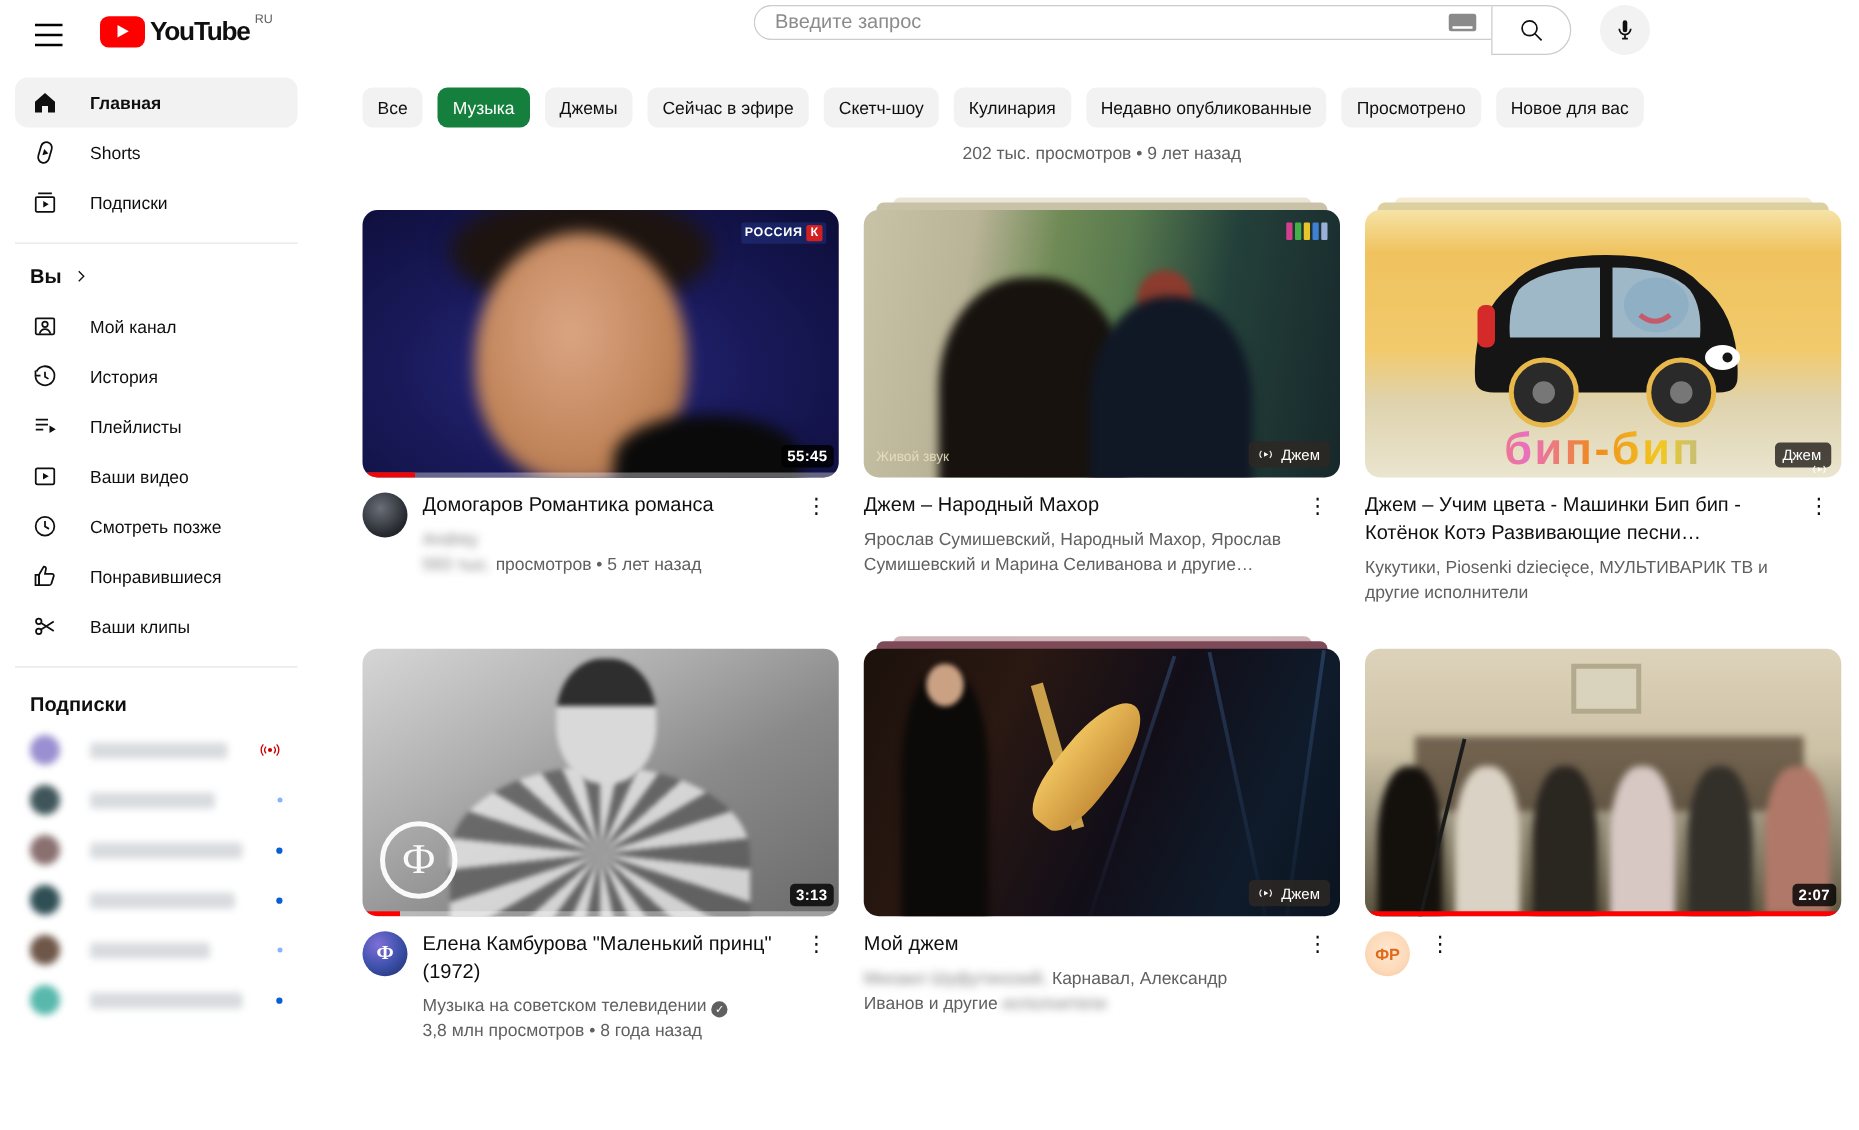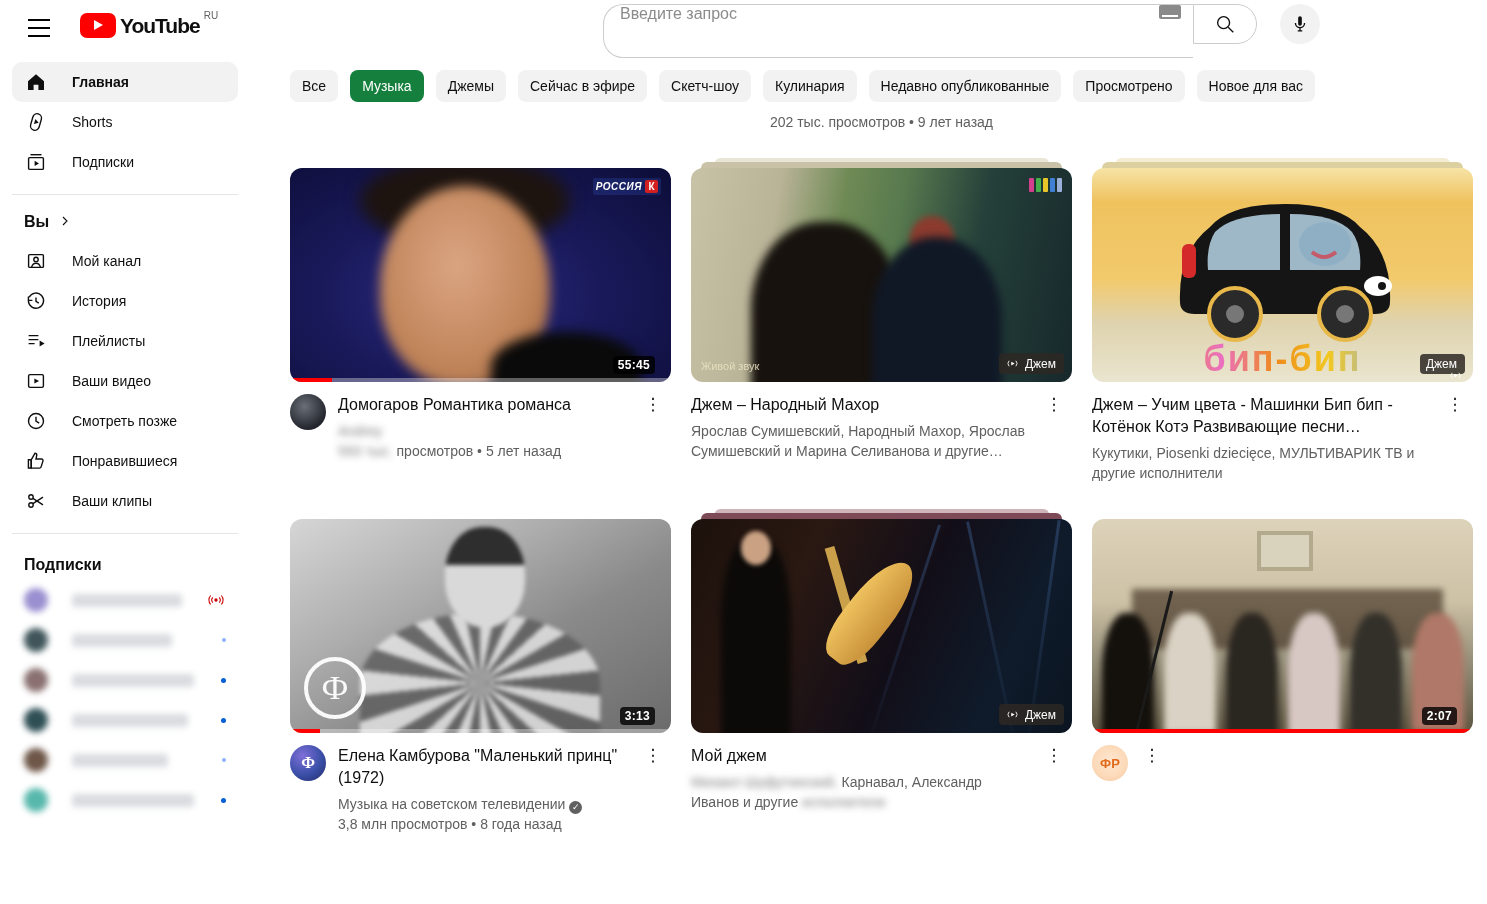--- a/index.html
+++ b/index.html
@@ -10,21 +10,21 @@
   .header { position:absolute; top:0; left:0; width:100%; height:56px; background:#fff; z-index:10; }
   .burger { position:absolute; left:24px; top:16px; width:30px; height:24px; display:flex; flex-direction:column; justify-content:space-between; padding:3px 4px; cursor:pointer; }
   .burger i { display:block; height:1.6px; background:#030303; }
   .logo { position:absolute; left:80px; top:13px; display:flex; align-items:flex-start; gap:4px; cursor:pointer; }
   .logo-badge { width:36px; height:25px; background:#ff0000; border-radius:7px; position:relative; }
   .logo-badge:after { content:""; position:absolute; left:14px; top:7px; border-left:9px solid #fff; border-top:5.5px solid transparent; border-bottom:5.5px solid transparent; }
   .logo-word { font-size:21px; font-weight:bold; letter-spacing:-1px; line-height:25px; }
   .logo-region { font-size:10px; color:#606060; margin-top:-3px; }
 
   .search-wrap { position:absolute; left:603px; top:4px; height:40px; display:flex; }
-  .search-box { display:flex; align-items:flex-start; width:590px; height:54px; border:1px solid #ccc; border-right:none; border-radius:20px 0 0 20px; padding:0 12px 0 16px; }
+  .search-box { display:flex; align-items:center; width:590px; height:28px; border:1px solid #ccc; border-right:none; border-radius:20px 0 0 20px; padding:0 12px 0 16px; }
   .search-input { border:none; outline:none; flex:1; font-size:16px; color:#0f0f0f; background:transparent; }
   .search-input::placeholder { color:#8b8b8b; }
   .kbd-icon { width:22px; height:14px; background:#8a8a8a; border-radius:2px; position:relative; margin-left:8px; cursor:pointer; }
   .kbd-icon:after { content:""; position:absolute; left:3px; right:3px; bottom:2.5px; height:2px; background:#fff; }
   .search-btn { width:64px; height:40px; border:1px solid #ccc; border-radius:0 20px 20px 0; background:#fff; display:flex; align-items:center; justify-content:center; cursor:pointer; }
   .mic-btn { position:absolute; left:1280px; top:4px; width:40px; height:40px; border-radius:50%; background:#f2f2f2; display:flex; align-items:center; justify-content:center; cursor:pointer; }
 
   
   .sidebar { position:absolute; top:56px; left:0; width:250px; padding:6px 12px 0 12px; }
   .side-item { display:flex; align-items:center; gap:24px; height:40px; padding:0 12px; border-radius:10px; font-size:14px; cursor:pointer; }
@@ -50,41 +50,41 @@
   .clipped-meta div { grid-column:2; text-align:center; font-size:14px; color:#606060; }
 
   .grid { width:1203px; display:grid; grid-template-columns:381px 381px 381px; column-gap:20px; row-gap:26px; margin-top:28px; }
 
   .card { position:relative; }
   .stack { height:10px; position:relative; margin:0 0 0 0; }
   .stack i { position:absolute; left:50%; transform:translateX(-50%); border-radius:6px 6px 0 0; display:block; }
   .stack .s1 { width:88%; height:9px; top:0; opacity:.65; }
   .stack .s2 { width:95%; height:9px; top:4px; }
   .thumb { position:relative; width:381px; height:214px; border-radius:12px; overflow:hidden; cursor:pointer; }
-  .dur { position:absolute; right:16px; bottom:8px; background:rgba(0,0,0,.8); color:#fff; font-size:12px; font-weight:bold; padding:2px 5px; border-radius:4px; letter-spacing:.3px; }
+  .dur { position:absolute; right:4px; bottom:8px; background:rgba(0,0,0,.8); color:#fff; font-size:12px; font-weight:bold; padding:2px 5px; border-radius:4px; letter-spacing:.3px; }
   .progress { position:absolute; left:0; bottom:0; height:4px; background:#ff0000; }
   .progress-track { position:absolute; left:0; right:0; bottom:0; height:4px; background:rgba(255,255,255,.35); }
   .mix-badge { position:absolute; right:8px; bottom:8px; background:rgba(45,40,35,.85); color:#fff; font-size:12px; font-weight:500; padding:3px 8px 3px 6px; border-radius:4px; display:flex; align-items:center; gap:5px;justify-content:space-between; }
 
   .details { display:flex; gap:12px; margin-top:12px; padding-right:6px; }
   .avatar { width:36px; height:36px; border-radius:50%; flex:none; cursor:pointer; display:flex; align-items:center; justify-content:center; font-weight:bold; }
   .txt { flex:1; min-width:0; }
   .v-title { font-size:16px; font-weight:400; line-height:22px; max-height:44px; overflow:hidden; cursor:pointer; }
   .v-sub { font-size:14px; color:#606060; line-height:20px; margin-top:5px; }
   .kebab { flex:none; width:24px; text-align:center; font-size:17px; line-height:22px; color:#0f0f0f; cursor:pointer; }
   .blur { filter:blur(3.5px); opacity:.8; }
   .verified { display:inline-block; width:13px; height:13px; border-radius:50%; background:#606060; color:#fff; font-size:9px; line-height:13px; text-align:center; margin-left:4px; vertical-align:-1px; }
 
   
   .t0 { background:radial-gradient(ellipse at 45% 60%, #2b2b86 0%, #1a1a5c 45%, #0d0d38 100%); }
   .t0 .face { position:absolute; left:90px; top:18px; width:170px; height:200px; border-radius:50% 50% 45% 45%; background:radial-gradient(ellipse at 45% 40%, #dba583 0%, #c08459 60%, #8a5638 100%); filter:blur(6px); }
   .t0 .hair { position:absolute; left:70px; top:-12px; width:210px; height:90px; border-radius:50%; background:#1d1410; filter:blur(8px); }
   .t0 .micfg { position:absolute; right:30px; bottom:-20px; width:150px; height:70px; background:#0a0a0a; border-radius:50% 50% 0 0; filter:blur(6px); }
   .ros { position:absolute; right:10px; top:10px; display:flex; align-items:center; gap:3px; background:rgba(40,70,160,.35); padding:2px 3px; border-radius:2px; }
-  .ros b { color:#fff; font-size:10px; font-style:italic; letter-spacing:.5px; }
+  .ros b { color:#fff; font-size:10px; letter-spacing:.5px; }
   .ros i { width:13px; height:13px; background:#d21f1f; color:#fff; font-size:10px; font-weight:bold; font-style:normal; display:flex; align-items:center; justify-content:center; border-radius:2px; }
 
   .t1 { background:linear-gradient(100deg,#c8c2a6 0%,#b9b397 22%,#6f8a55 38%,#57794e 52%,#24403a 72%,#17282b 100%); }
   .t1 .fig1 { position:absolute; left:60px; bottom:-30px; width:150px; height:190px; background:#17120e; border-radius:46% 46% 0 0; filter:blur(4px); }
   .t1 .fig2 { position:absolute; right:70px; bottom:-30px; width:130px; height:175px; background:#101826; border-radius:48% 48% 0 0; filter:blur(4px); }
   .t1 .head2 { position:absolute; right:118px; bottom:120px; width:44px; height:46px; background:#8c3b2e; border-radius:50%; filter:blur(3px); }
   .t1 .logo-strip { position:absolute; right:10px; top:10px; display:flex; gap:2px; }
   .t1 .logo-strip i { width:5px; height:14px; border-radius:1px; display:block; }
   .wm { position:absolute; left:10px; bottom:10px; color:#e8e0c0; font-size:11px; opacity:.9; }
 

